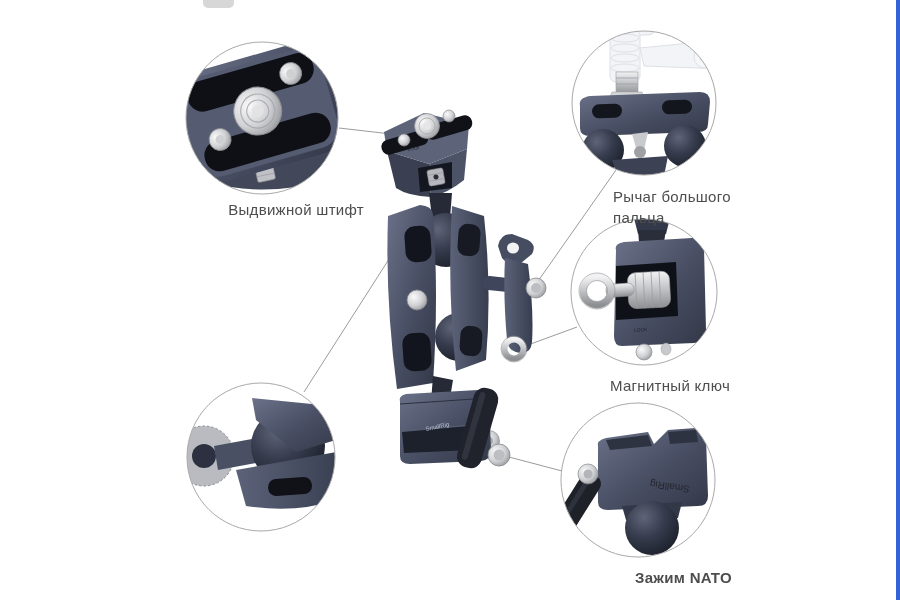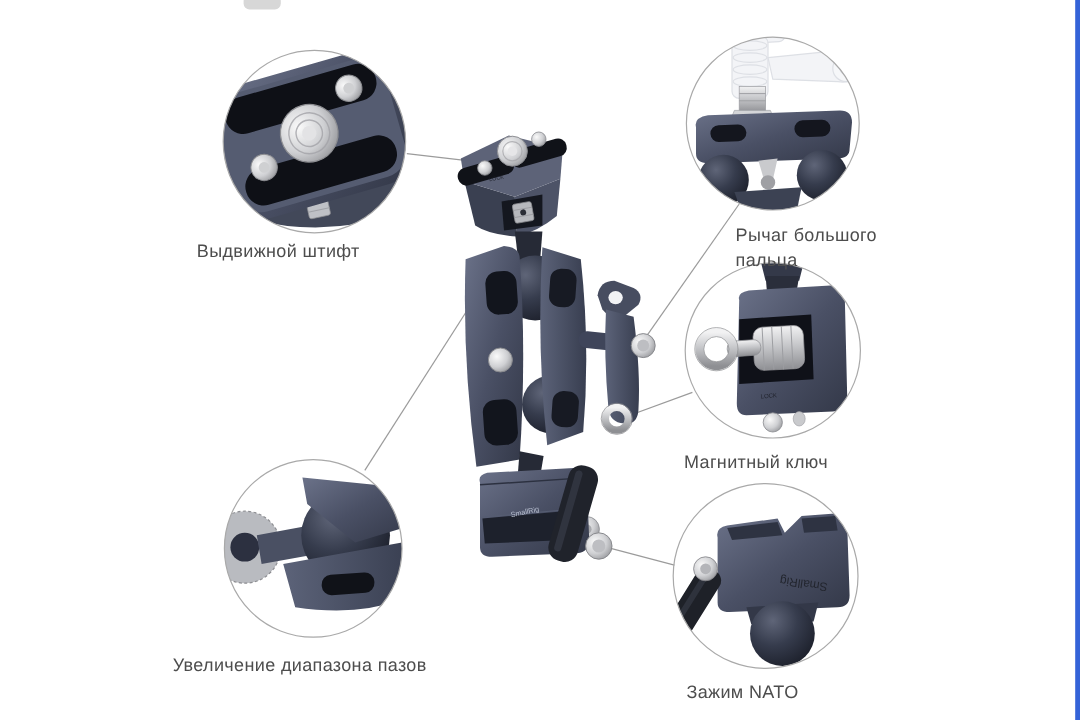--- a/index.html
+++ b/index.html
@@ -5,21 +5,21 @@
   html,body{margin:0;padding:0;background:#fff;}
   .canvas{
     position:relative;width:900px;height:600px;background:#ffffff;overflow:hidden;
     font-family:"Liberation Sans", sans-serif;
   }
   .scene{position:absolute;left:0;top:0;}
   .label{
     position:absolute;color:#4d4d4d;font-size:15px;font-weight:500;
     letter-spacing:.3px;line-height:21px;
   }
-  .label.center{text-align:left;}
+  .label.center{text-align:right;}
   .top-tab{
     position:absolute;left:203px;top:-4px;width:31px;height:12px;
     background:#d7d7d7;border-radius:5px;
   }
 </style>
 </head>
 <body>
 
 <div class="canvas">
 
@@ -282,18 +282,17 @@
     <circle cx="261" cy="457" r="74"></circle>
     <circle cx="638" cy="480" r="77"></circle>
   </g>
 
   <rect x="896" y="0" width="4" height="600" fill="#3463d8"></rect>
 </svg>
 
 <div class="label center" style="left:164px;top:199px;width:200px;">Выдвижной штифт</div>
 <div class="label center" style="left:570px;top:375px;width:160px;">Магнитный ключ</div>
 <div class="label" style="left:613px;top:186px;width:125px;">Рычаг большого пальца</div>
-<div class="label center" style="left:144px;top:544px;width:250px;">Увеличение диапазона пазов</div>
-<div class="label center" style="left:572px;top:567px;width:160px;">Зажим NATO</div>
+<div class="label center" style="left:572px;top:567px;width:160px;font-weight:bold;">Зажим NATO</div>
 
 <div class="top-tab"></div>
 
 </div>
 
 </body></html>

